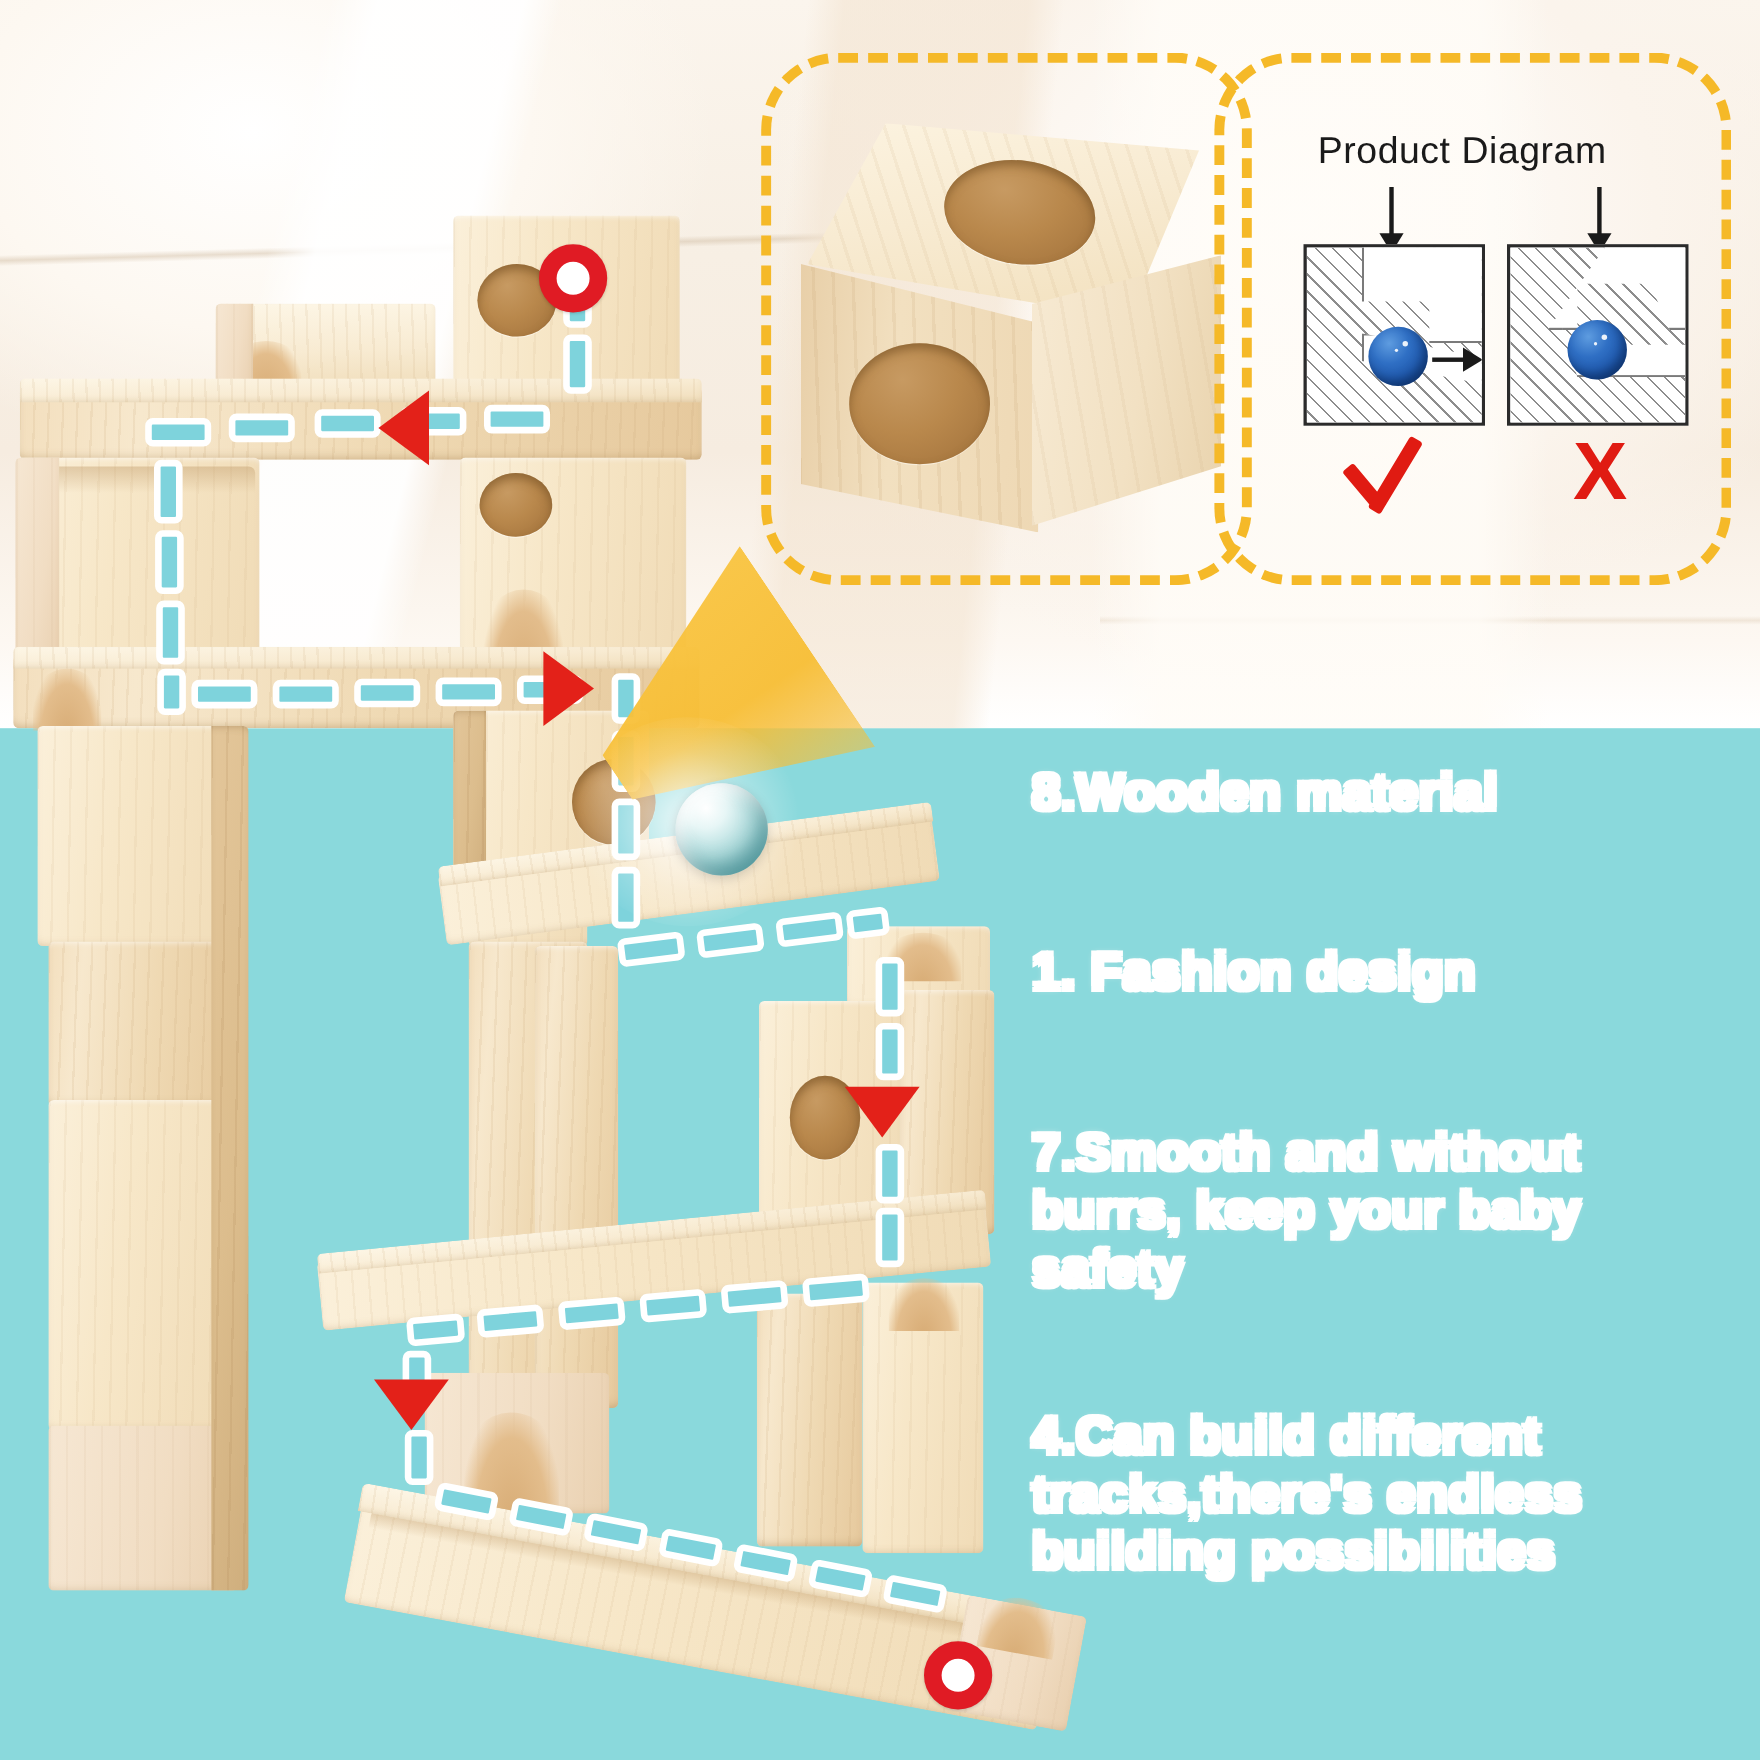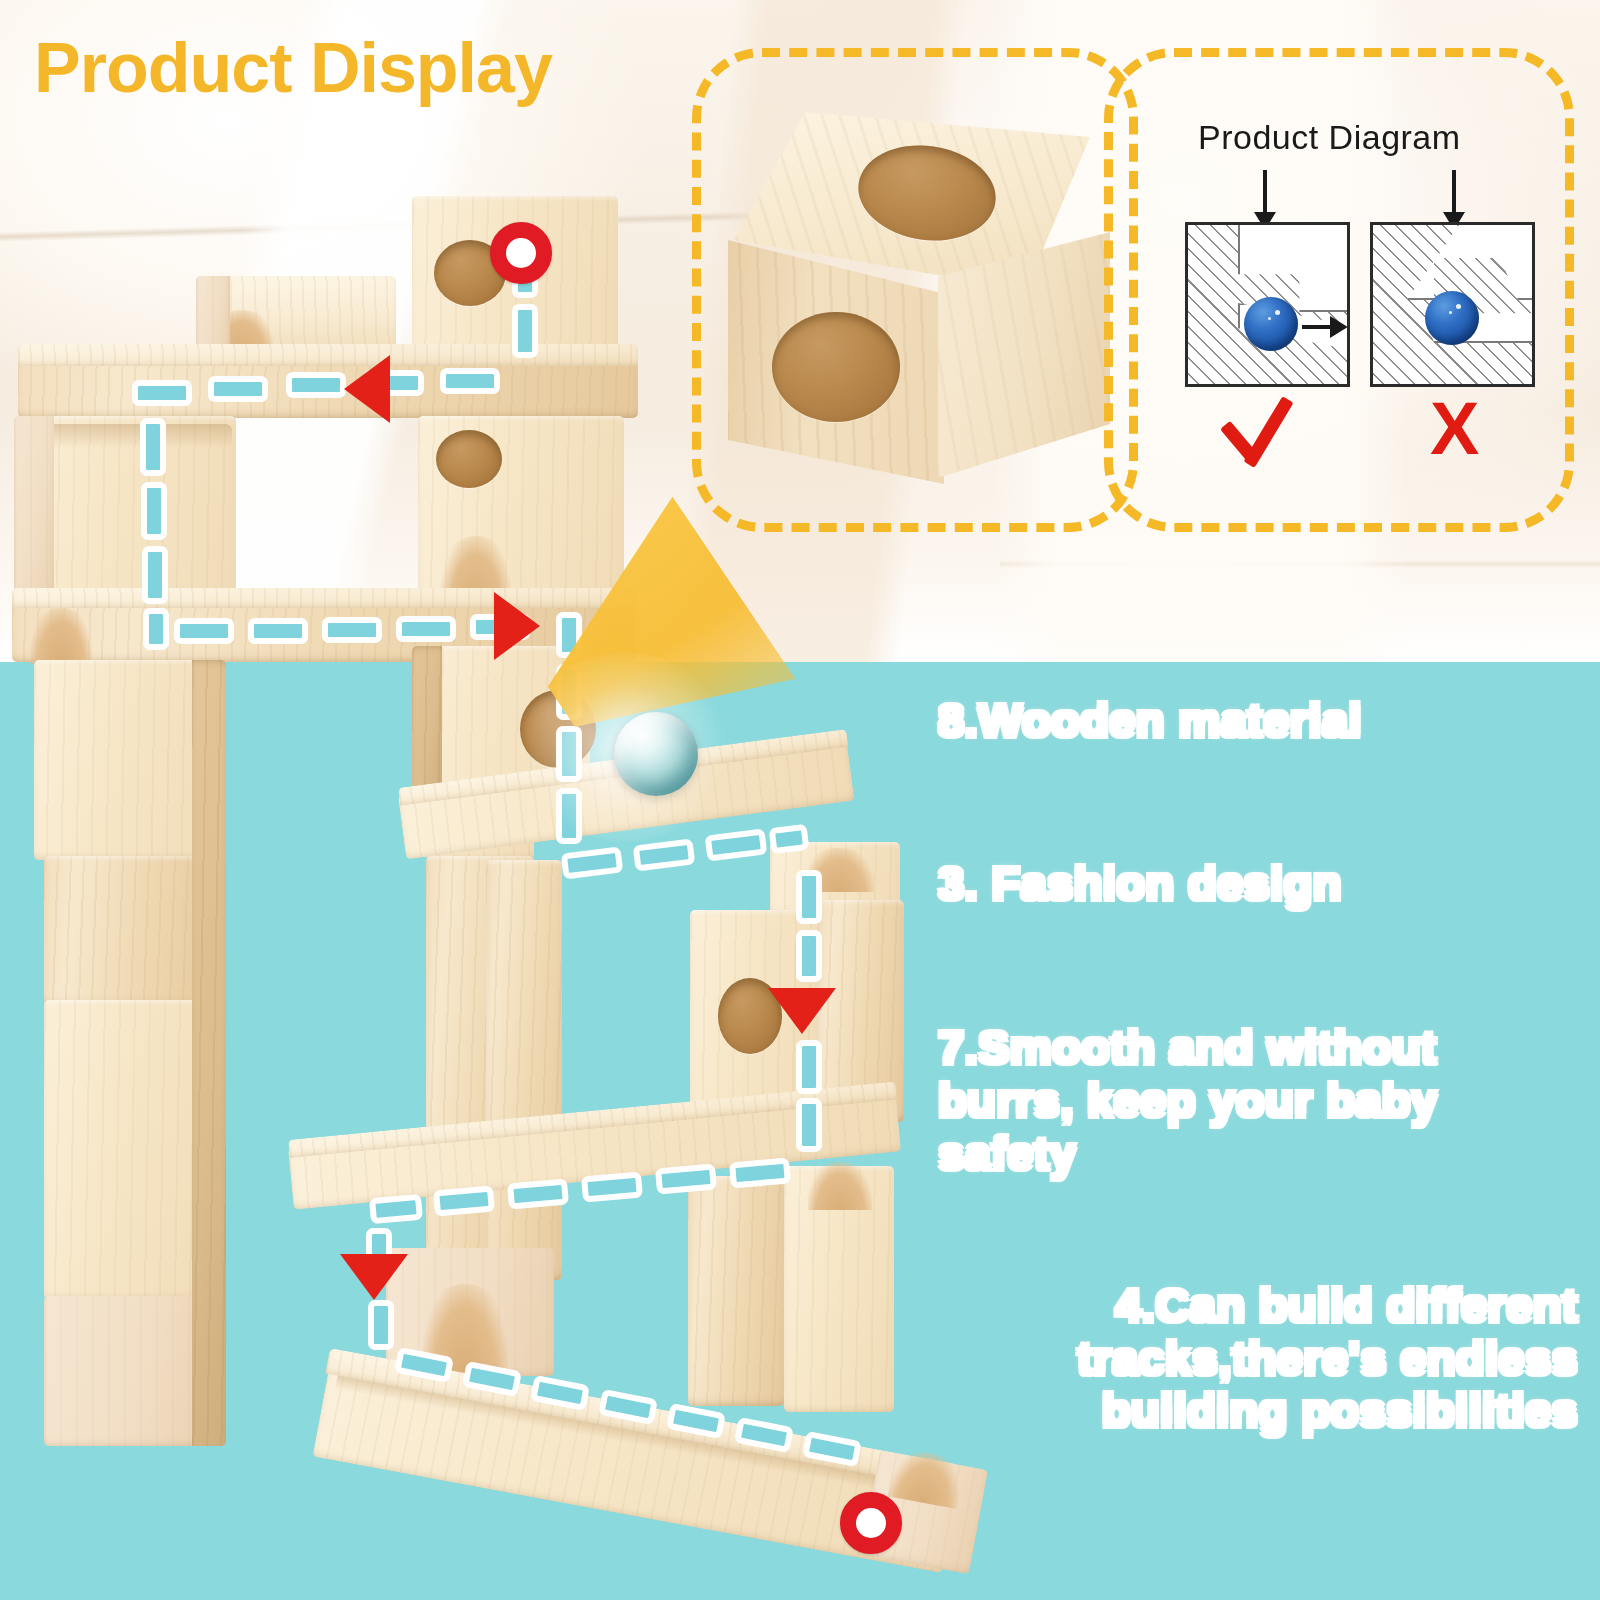--- a/index.html
+++ b/index.html
@@ -152,34 +152,33 @@
     font-size:47px;line-height:1.12;font-weight:bold;color:#ffffff;
     margin-bottom:54px;letter-spacing:.4px;
     text-shadow:
       -2.5px -2.5px 0 #fff, 2.5px -2.5px 0 #fff, -2.5px 2.5px 0 #fff, 2.5px 2.5px 0 #fff,
       0 0 7px rgba(255,255,255,.55);
     -webkit-text-stroke:2px #ffffff;
   }
   .feat.f1{margin-bottom:110px;}
   .feat.f2{margin-bottom:112px;}
   .feat.f3{margin-bottom:100px;}
-  .feat.f4{margin-bottom:0;text-align:right;}
+  .feat.f4{margin-bottom:0;}
 </style>
 </head>
 <body>
 
 <div class="stage">
 
   <div class="bg-bottom"></div>
   <div class="bg-top">
     <div class="shelfline"></div>
     <div class="shelfline2"></div>
   </div>
 
-  <div class="title">Product Display</div>
 
   <div class="wood wood-top" style="left:196px;top:276px;width:200px;height:78px;">
     <div class="notch" style="left:14px;top:34px;width:64px;height:46px;"></div>
   </div>
   <div class="wood wood-pale" style="left:196px;top:276px;width:34px;height:78px;border-radius:5px 0 0 5px;"></div>
 
   <div class="wood wood-light" style="left:412px;top:196px;width:206px;height:160px;">
     <div class="hole" style="left:22px;top:44px;width:72px;height:66px;"></div>
   </div>
 
@@ -356,18 +355,18 @@
       <span class="spk" style="left:31px;top:13px;"></span>
       <span class="spk" style="left:24px;top:20px;width:3px;height:3px;"></span>
     </div>
   </div>
 
   <div class="tickmark" style="left:1218px;top:398px;width:90px;height:78px;"></div>
   <div class="xmark" style="left:1430px;top:392px;">X</div>
 
   <div class="features">
     <div class="feat f1">8.Wooden material</div>
-    <div class="feat f2">3. Fashion design</div>
+    <div class="feat f2">1. Fashion design</div>
     <div class="feat f3">7.Smooth and without burrs, keep your baby safety</div>
     <div class="feat f4">4.Can build different tracks,there's endless building possibilities</div>
   </div>
 
 </div>
 
 </body></html>

